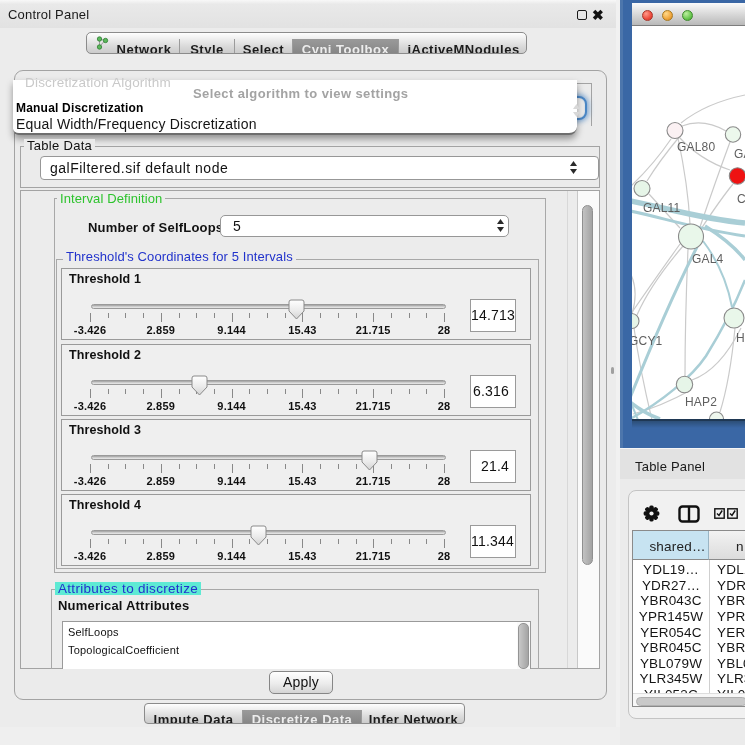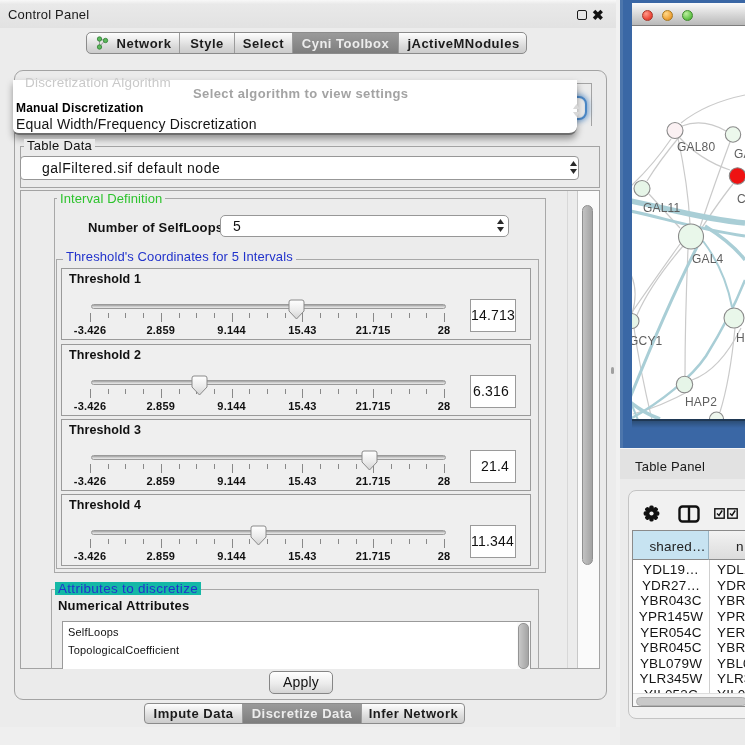--- a/index.html
+++ b/index.html
@@ -9,21 +9,21 @@
 .bold { font-weight:bold; }
 .gbox { position:absolute; border:1px solid #a3a3a3; }
 .gtitle { position:absolute; background:#ebebeb; padding:0 3px; font-size:13.5px; letter-spacing:0.3px; line-height:13px; }
 .combo { position:absolute; background:#fff; border:1px solid #979797; border-radius:4px; font-size:14px; letter-spacing:0.4px; color:#111; }
 .tbox { position:absolute; border:1px solid #9a9a9a; background:#efefef; }
 .ttitle { position:absolute; font-weight:bold; font-size:12.5px; letter-spacing:0.1px; color:#111; }
 .vbox { position:absolute; width:46px; height:33px; background:#fff; border:1px solid #9a9a9a; font-size:14px; color:#111; text-align:right; padding-right:6px; line-height:31px; }
 .track { position:absolute; height:5px; border-radius:2.5px; background:linear-gradient(#9e9e9e,#d6d6d6 60%,#e8e8e8); border:1px solid #9a9a9a; }
 .tick { position:absolute; width:1px; background:#888; }
 .tlab { position:absolute; font-weight:bold; font-size:11px; color:#111; transform:translateX(-50%); }
-.seg { position:absolute; top:0; height:100%; font-weight:bold; font-size:13px; letter-spacing:0.5px; color:#1c1c1c; text-align:center; border-left:1px solid #9b9b9b; }
+.seg { position:absolute; top:6px; height:100%; font-weight:bold; font-size:13px; letter-spacing:0.5px; color:#1c1c1c; text-align:center; border-left:1px solid #9b9b9b; }
 .seg.first { border-left:none; }
 .seg.dark { background:linear-gradient(#9a9a9a,#7e7e7e); color:#ededed; }
 .litem { font-size:11px; color:#111; line-height:18.2px; padding-left:5px; white-space:nowrap; }
 .row { position:absolute; font-size:13.5px; letter-spacing:0.2px; color:#151515; white-space:nowrap; }
 </style>
 </head>
 <body>
 
 <div class="abs" style="left:0;top:0;width:616px;height:28px;background:linear-gradient(#f8f8f8,#e9e9e9 15%,#e2e2e2);"></div>
 <div class="abs" style="left:8px;top:7px;font-size:13px;color:#1a1a1a;">Control Panel</div>
@@ -55,21 +55,21 @@
 <svg class="abs" style="left:572px;top:103px;" width="9" height="15" viewBox="0 0 9 15">
     <path d="M4.5 1 L8 6 L1 6 Z" fill="#d8d8d8"></path>
     <path d="M4.5 14 L8 9 L1 9 Z" fill="#d8d8d8"></path>
   </svg>
 <div class="abs bold" style="left:193px;top:86px;font-size:13px;letter-spacing:0.4px;color:#a3a3a3;">Select algorithm to view settings</div>
 <div class="abs bold" style="left:16px;top:101px;font-size:12px;color:#000;">Manual Discretization</div>
 <div class="abs" style="left:16px;top:116px;font-size:14px;color:#141414;">Equal Width/Frequency Discretization</div>
 
 <div class="gbox" style="left:20px;top:146px;width:580px;height:42px;"></div>
 <div class="gtitle" style="left:24px;top:139px;color:#111;font-size:13px;">Table Data</div>
-<div class="combo" style="left:20px;top:156px;width:559px;height:24px;line-height:22px;padding-left:21px;letter-spacing:0.5px;">galFiltered.sif default node</div>
+<div class="combo" style="left:40px;top:156px;width:559px;height:24px;line-height:22px;padding-left:9px;letter-spacing:0.5px;">galFiltered.sif default node</div>
 <svg class="abs" style="left:569px;top:160px;" width="9" height="15" viewBox="0 0 9 15">
     <path d="M4.5 1 L8 6 L1 6 Z" fill="#2a2a2a"></path>
     <path d="M4.5 14 L8 9 L1 9 Z" fill="#2a2a2a"></path>
   </svg>
 
 <div class="abs" style="left:20px;top:190px;width:580px;height:479px;border:1px solid #a3a3a3;background:#ececec;"></div>
 <div class="abs" style="left:577px;top:191px;width:22px;height:477px;background:#fafafa;border-left:1px solid #c8c8c8;"></div>
 <div class="abs" style="left:567px;top:191px;width:1px;height:477px;background:#d8d8d8;"></div>
 <div class="abs" style="left:582px;top:205px;width:11px;height:360px;border-radius:5.5px;background:linear-gradient(90deg,#c2c2c2,#a3a3a3);border:1px solid #8f8f8f;"></div>
 
@@ -246,21 +246,21 @@
         <stop offset="0.55" stop-color="#ebebeb"></stop>
         <stop offset="1" stop-color="#d3d3d3"></stop>
       </linearGradient>
     </defs>
     <path d="M3 1 L14 1 Q16 1 16 3 L16 12 L8.5 20 L1 12 L1 3 Q1 1 3 1 Z" fill="url(#thg3)" stroke="#8a8a8a" stroke-width="1"></path>
   </svg>
 <div class="vbox" style="left:470px;top:525px;">11.344</div>
 
 <div class="abs" style="left:0px;top:575px;width:598px;height:94px;overflow:hidden;">
   <div class="gbox" style="left:51px;top:14px;width:488px;height:120px;border-color:#a8a8a8;"></div>
-  <div class="gtitle" style="left:55px;top:7px;color:#2233cc;background:#14b8a6;">Attributes to discretize</div>
+  <div class="gtitle" style="left:55px;top:7px;color:#2233cc;background:#5eead4;">Attributes to discretize</div>
   <div class="abs bold" style="left:58px;top:23px;font-size:13px;color:#111;">Numerical Attributes</div>
   <div class="abs" style="left:62px;top:46px;width:469px;height:60px;background:#fff;border:1px solid #9a9a9a;">
     <div class="litem" style="padding-top:1px;">SelfLoops</div>
     <div class="litem">TopologicalCoefficient</div>
   </div>
   <div class="abs" style="left:517px;top:47px;width:13px;height:47px;background:#fafafa;"></div>
   <div class="abs" style="left:518px;top:48px;width:11px;height:46px;border-radius:5px;background:linear-gradient(90deg,#c8c8c8,#a4a4a4);border:1px solid #949494;"></div>
 </div>
 
 <div class="abs" style="left:269px;top:671px;width:64px;height:23px;border:1px solid #868686;border-radius:5px;background:linear-gradient(#ffffff,#ececec 55%,#d4d4d4);font-size:14px;color:#111;text-align:center;line-height:21px;">Apply</div>

